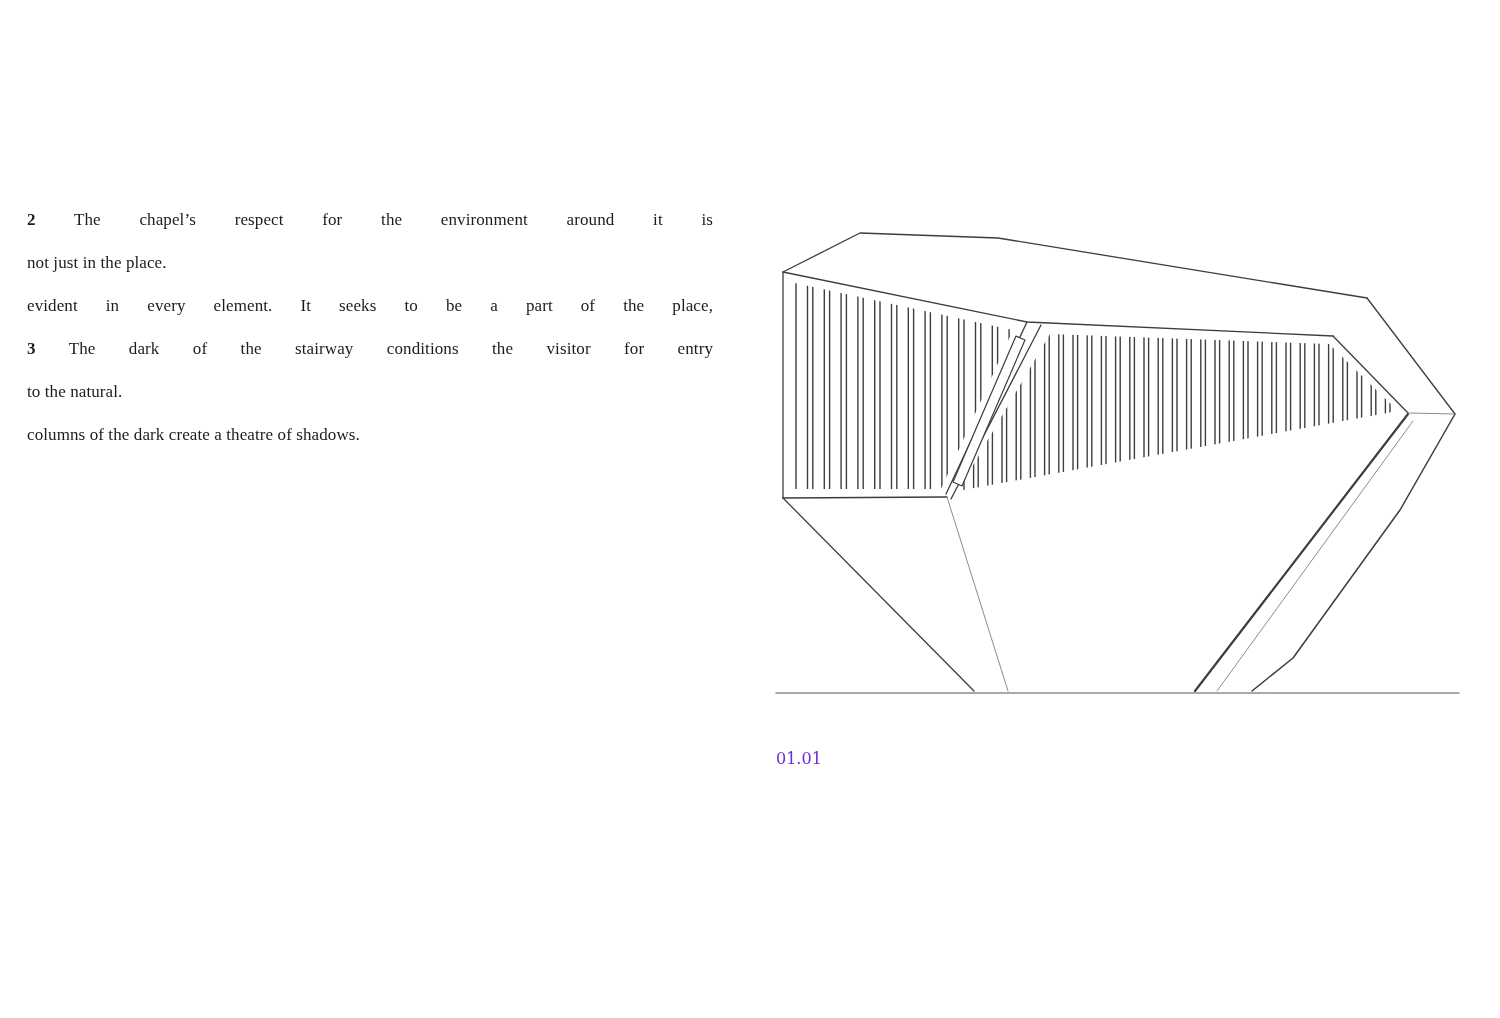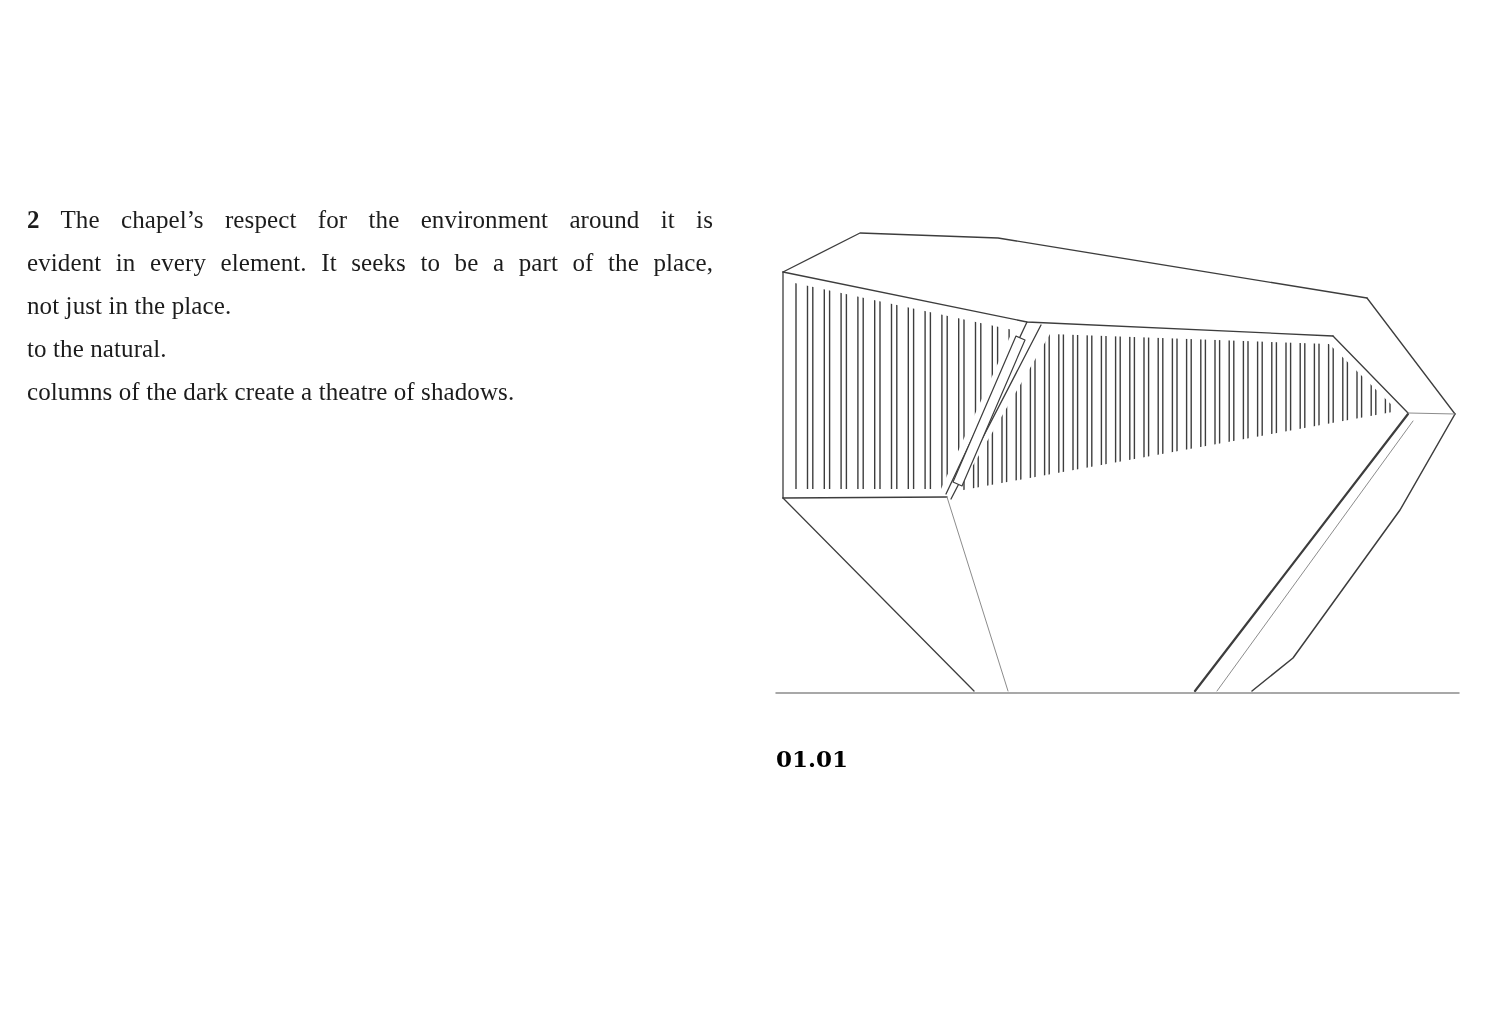--- a/index.html
+++ b/index.html
@@ -9,46 +9,47 @@
     font-family:"Liberation Serif", serif;
     color:#1c1c1c;
     position:relative;
     overflow:hidden;
   }
   .text-column {
     position:absolute; left:27px; top:198px; width:686px;
   }
   .para { margin:0; padding:0; }
   .tline {
-    font-size:25px; line-height:43px; height:43px;
+    font-size:17px; line-height:43px; height:43px;
     text-align:justify; text-align-last:justify;
     letter-spacing:0.1px;
     white-space:nowrap;
   }
   .tline.last { text-align:left; text-align-last:auto; }
   .tline b { font-weight:bold; }
   .figure-area { position:absolute; left:0; top:0; margin:0; padding:0; }
   .facade-svg { position:absolute; left:750px; top:200px; width:730px; height:520px; }
   .figcaption {
     position:absolute; left:776px; top:737px;
     font-family:"DejaVu Serif", "Liberation Serif", serif;
-    font-weight:bold; font-size:23px; line-height:43px;
-    color:#000000;
+    font-weight:normal; font-size:16px; line-height:43px;
+    color:#6d28d9;
   }
 </style>
 </head>
 <body style="color: rgb(28, 28, 28); background: rgb(255, 255, 255);">
 
 <section class="text-column">
     <div class="para">
       <div class="tline"><b>2</b> The chapel’s respect for the environment around it is</div>
+      <div class="tline last">not just in the place.</div>
       <div class="tline">evident in every element. It seeks to be a part of the place,</div>
-      <div class="tline last">not just in the place.</div>
     </div>
     <div class="para">
+      <div class="tline"><b>3</b> The dark of the stairway conditions the visitor for entry</div>
       <div class="tline last">to the natural.</div>
     </div>
     <div class="para">
       <div class="tline last">columns of the dark create a theatre of shadows.</div>
     </div>
     <div class="para">
     </div>
   </section>
 
 <figure class="figure-area">

